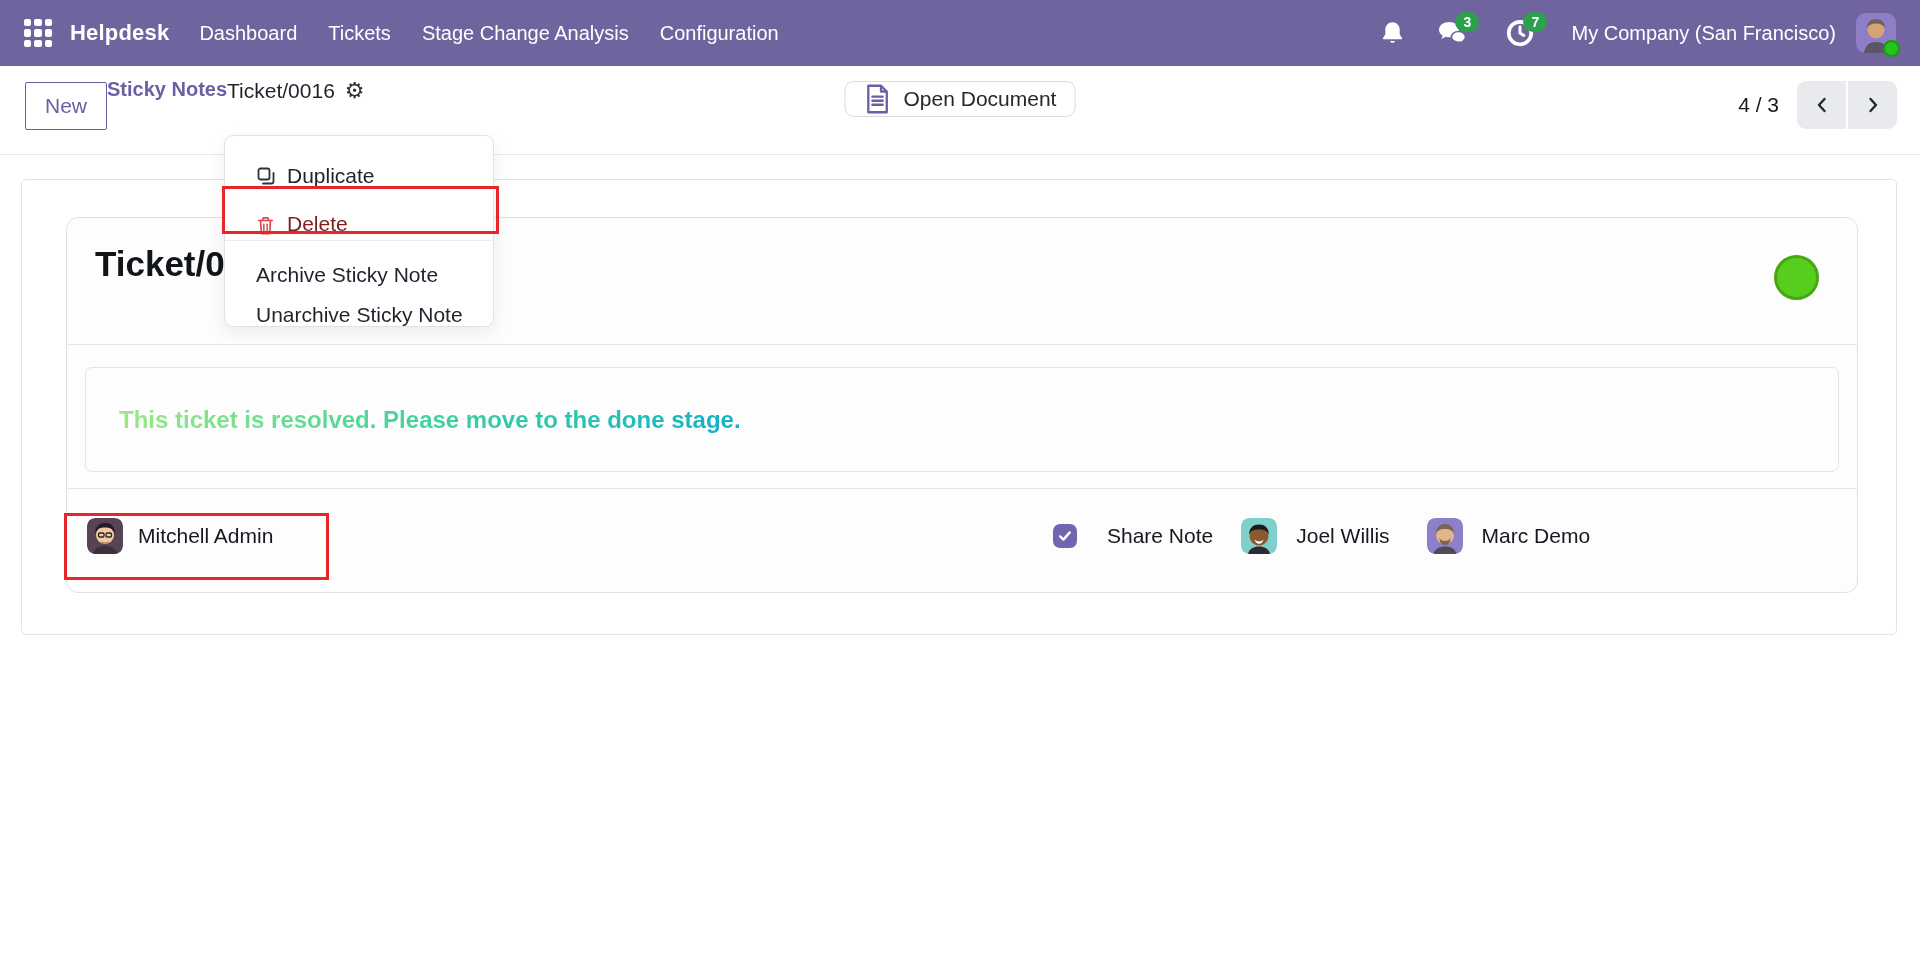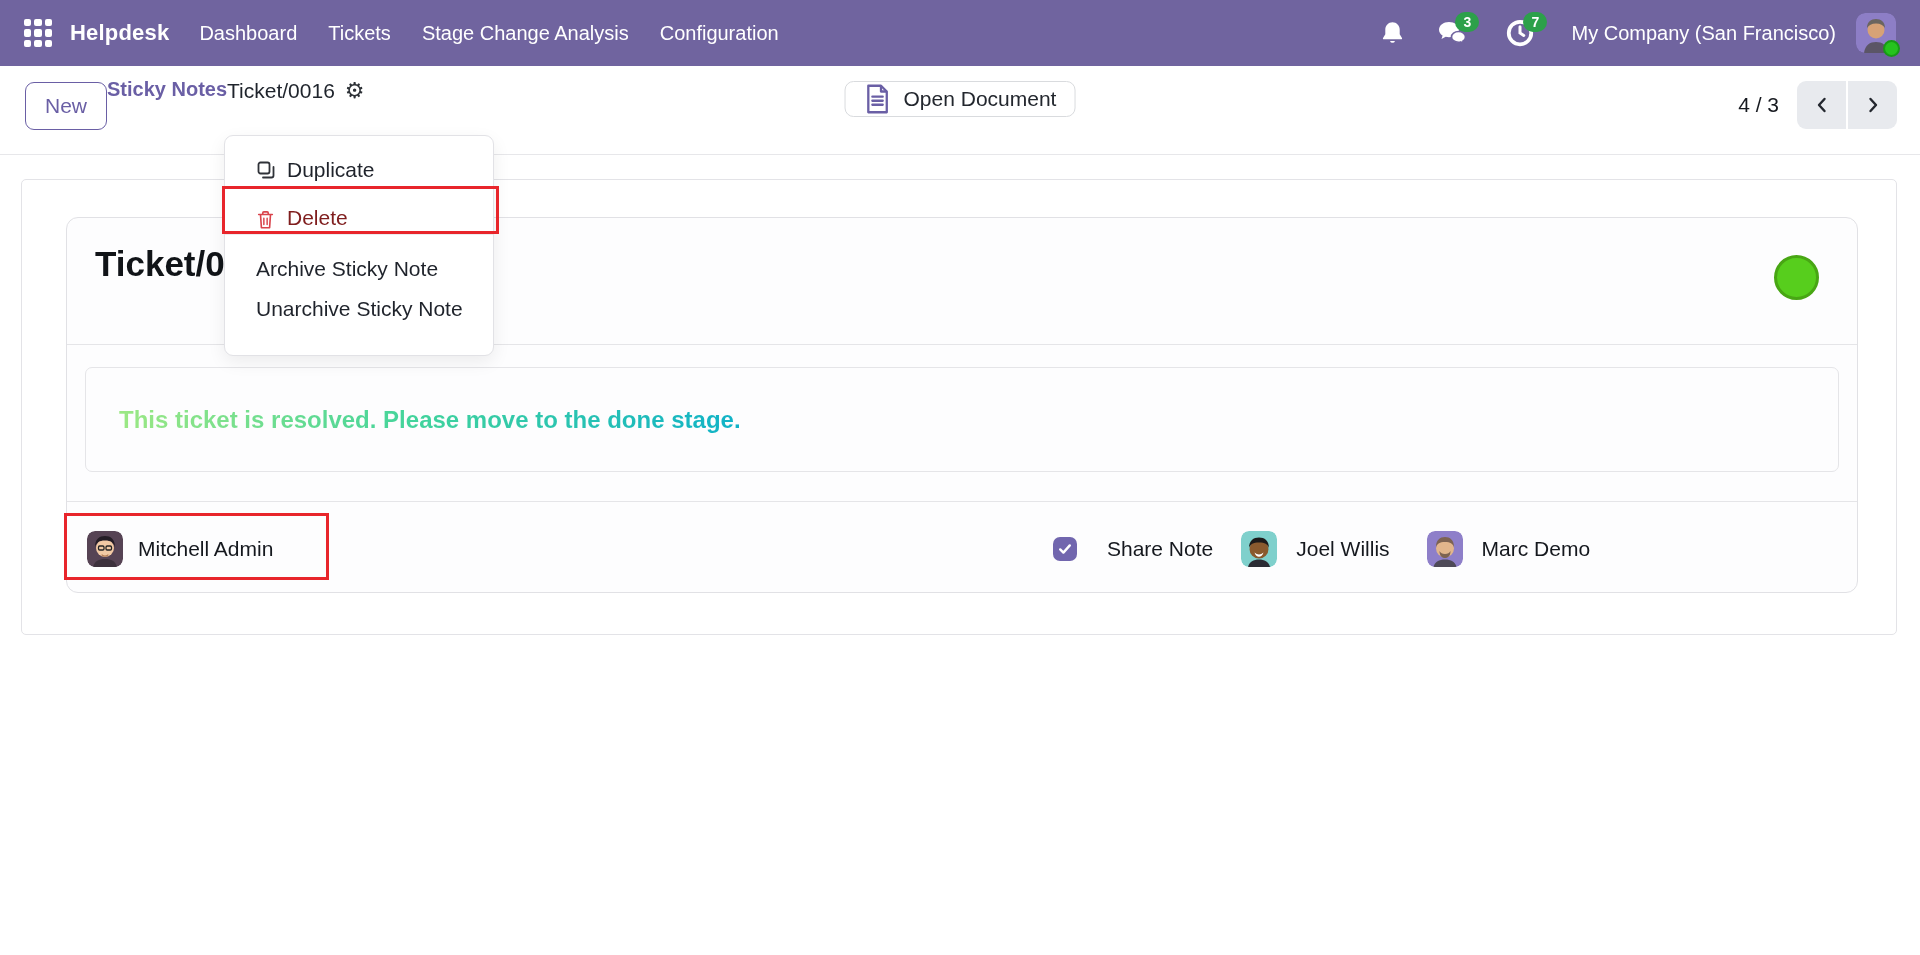--- a/index.html
+++ b/index.html
@@ -31,21 +31,21 @@
   .user-avatar { position:relative; width:40px; height:40px; margin-left:-6px; cursor:pointer; }
   .user-avatar svg { border-radius:9px; display:block; }
   .status-dot { position:absolute; right:-4px; bottom:-4px; width:17px; height:17px;
     border-radius:50%; background:#26c31e; border:2px solid #189a17; }
 
   
   .control-panel { position:absolute; left:0; top:66px; width:1920px; height:89px;
     background:#fff; border-bottom:1px solid #e7e7ea; }
   .btn-new {
     position:absolute; left:25px; top:16px; height:48px; padding:12px 19px;
-    background:#fff; border:1px solid #6a5fa5; border-radius:9px; color:#6a5fa5;
+    background:#fff; border:1px solid #6a5fa5; border-radius:2px; color:#6a5fa5;
     font-size:21px; display:flex; align-items:center; cursor:pointer;
     font-family:inherit;
   }
   .breadcrumb-col { position:absolute; left:107px; top:11px; display:flex; flex-direction:row; }
   .breadcrumb-parent { color:#6a5fa5; font-size:20px; font-weight:700; cursor:pointer; line-height:24px; }
   .breadcrumb-row { display:flex; align-items:center; gap:10px; line-height:27px; }
   .breadcrumb-current { color:#1f242c; font-size:21px; }
   .gear-glyph { font-family:"DejaVu Sans",sans-serif; font-size:22px; color:#2e3237; cursor:pointer; line-height:22px; }
   .btn-open-doc {
     position:absolute; left:50%; transform:translateX(-50%); top:81px; height:36px;
@@ -70,40 +70,40 @@
     color:#111418; white-space:nowrap; }
   .green-circle { position:absolute; right:38px; top:37px; width:45px; height:45px;
     border-radius:50%; background:#57ce1d; border:3px solid #48a614; }
   .note-box { position:absolute; left:18px; top:149px; width:1754px; height:105px;
     border:1px solid #e5e5e8; border-radius:7px; background:#fdfdfe; display:flex; align-items:center; }
   .note-text {
     margin-left:33px; font-size:24px; font-weight:700;
     background:linear-gradient(90deg,#9ce884 0%, #41d39c 48%, #10b2c8 100%);
     -webkit-background-clip:text; background-clip:text; color:transparent;
   }
-  .card-footer { position:absolute; left:0; top:283px; width:100%; height:96px;
+  .card-footer { position:absolute; left:0; top:270px; width:100%; height:96px;
     border-top:1px solid #e5e5e8; }
   .owner-chip { position:absolute; left:20px; top:29px; display:flex; align-items:center;
     gap:15px; cursor:pointer; }
   .chip-name { font-size:21px; color:#15181e; white-space:nowrap; }
   .avatar-36 { width:36px; height:36px; border-radius:8px; overflow:hidden; flex:0 0 auto; }
   .avatar-36 svg { display:block; }
   .footer-right { position:absolute; left:986px; top:29px; display:flex; align-items:center; }
   .checkbox { width:24px; height:24px; border-radius:7px; background:#7166ae;
     display:flex; align-items:center; justify-content:center; cursor:pointer; }
   .share-label { font-size:21px; margin-left:30px; }
   .person-chip { display:flex; align-items:center; gap:19px; cursor:pointer; }
   .chip-joel { margin-left:28px; }
   .chip-marc { margin-left:37px; }
 
   
   .dropdown {
-    position:absolute; left:224px; top:135px; width:270px; height:221px; z-index:40;
+    position:absolute; left:224px; top:135px; width:270px; height:192px; z-index:40;
     background:#fff; border:1px solid #e2e2e6; border-radius:9px;
-    box-shadow:0 6px 18px rgba(0,0,0,.07); padding-top:14px;
+    box-shadow:0 6px 18px rgba(0,0,0,.07); padding-top:20px;
   }
   .dd-item { height:40px; display:flex; align-items:center; padding-left:31px;
     font-size:21px; color:#1f232b; cursor:pointer; white-space:nowrap; }
   .dd-item .dd-icon { width:21px; margin-right:10px; display:flex; align-items:center; }
   .dd-item.danger { color:#7f1d1d;align-items:flex-end; }
   .dd-divider { height:1px; background:#ececef; margin:4px 0 14px 0; }
 
   
   .ann { position:absolute; border:3px solid #e8252b; z-index:60; pointer-events:none; }
   .ann-delete { left:222px; top:186px; width:277px; height:48px; }

